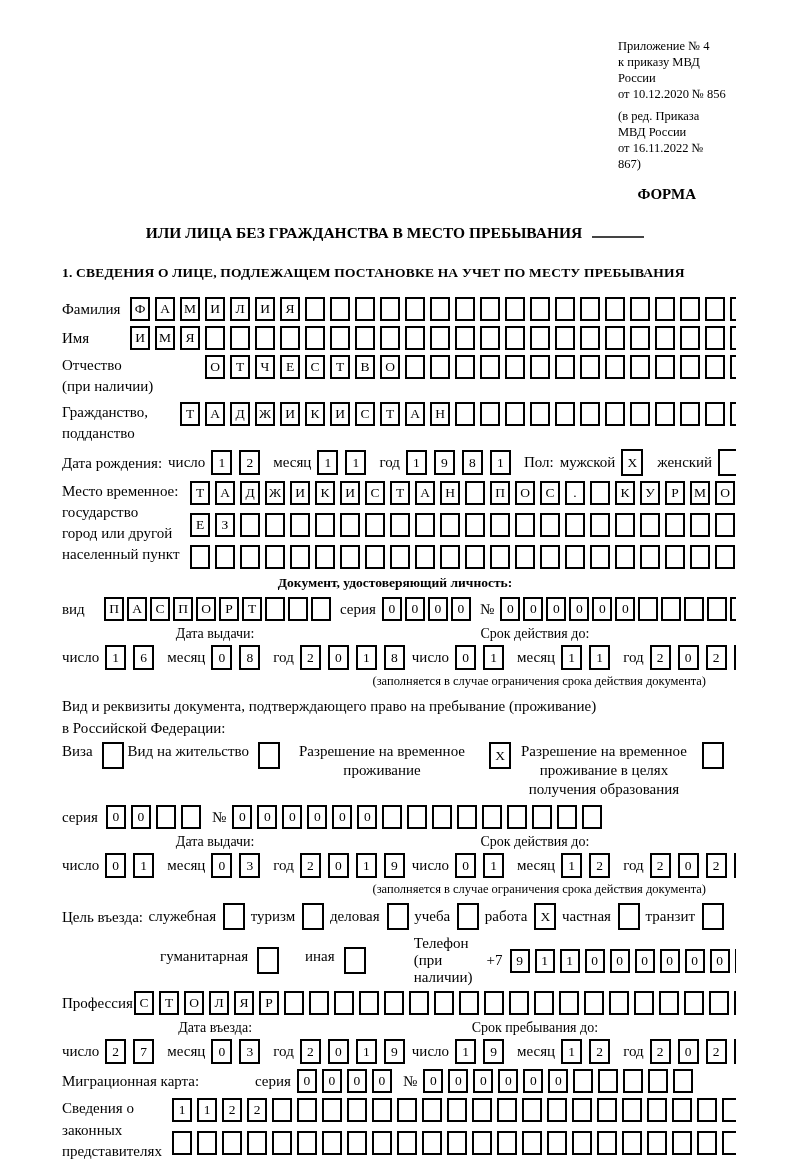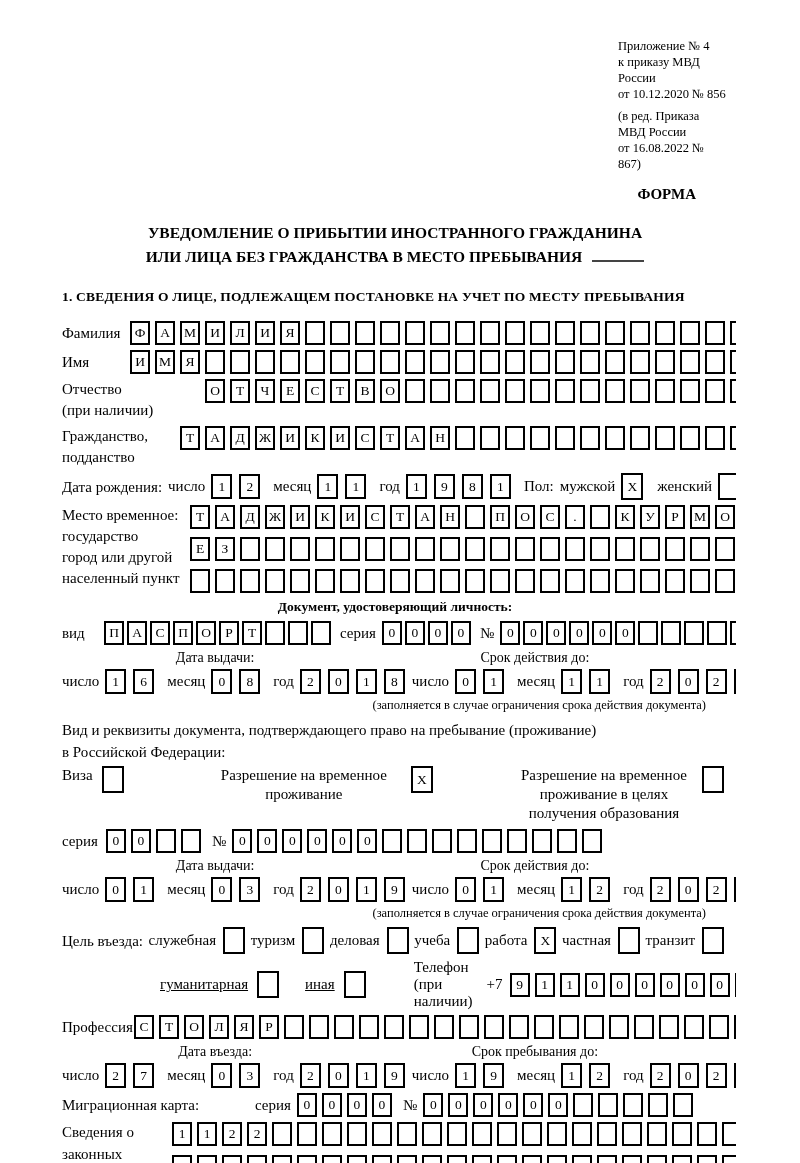--- a/index.html
+++ b/index.html
@@ -47,47 +47,46 @@
   .opts{align-items:flex-start;justify-content:space-between;padding-right:4px;margin-top:3px;margin-bottom:6px;}
   .opt{display:flex;align-items:flex-start;}
   .opt .txt{text-align:center;line-height:19px;margin-right:9px;}
   .optw200{width:196px;}
   .optw185{width:178px;font-family:Liberation Serif, serif;}
   
   .purpose{justify-content:space-between;padding-right:4px;}
   .purpose .opt{align-items:center;}
   .purpose .opt .txt{margin-right:7px;}
   .purpose2{margin-left:98px;margin-top:3px;}
-  .purpose2 .opt{align-items:center;margin-right:26px;text-decoration:underline;}
+  .purpose2 .opt{margin-right:26px;}
   .phone-lbl{margin:0 14px 0 22px;}
   .prefix{margin-right:7px;}
   
   .reps{display:flex;align-items:flex-start;margin-top:2px;}
   .reps-label div{line-height:21.5px;}
   .reps-rows .cells{margin-bottom:9px;}
   .reps-note{font-size:13px;margin:2px 0 0 120px;}
   .mt2{margin-top:0}
 </style>
 </head>
 <body>
 
 <div class="page">
 
   <div class="hdr">
     <div>Приложение № 4</div>
     <div>к приказу МВД России</div>
     <div>от 10.12.2020 № 856</div>
     <div class="gap">(в ред. Приказа МВД России</div>
-    <div>от 16.08.2022 № 867)</div>
+    <div>от 16.11.2022 № 867)</div>
   </div>
 
   <div class="forma">ФОРМА</div>
 
   <div class="title">
-    <div>УВЕДОМЛЕНИЕ О ПРИБЫТИИ ИНОСТРАННОГО ГРАЖДАНИНА</div>
     <div><span>ИЛИ ЛИЦА БЕЗ ГРАЖДАНСТВА В МЕСТО ПРЕБЫВАНИЯ</span><span class="blank-line"></span></div>
   </div>
 
   <div class="sec">1. СВЕДЕНИЯ О ЛИЦЕ, ПОДЛЕЖАЩЕМ ПОСТАНОВКЕ НА УЧЕТ ПО МЕСТУ ПРЕБЫВАНИЯ</div>
 
   <div class="row">
     <span class="lbl w68">Фамилия</span>
     <span class="cells">
         <span class="cell">Ф</span>
         <span class="cell">А</span>
@@ -423,20 +422,26 @@
   <div class="res-line">в Российской Федерации:</div>
 
   <div class="row opts">
     <span class="opt">
       <span class="txt">Виза</span>
       <span class="cells cb">
           <span class="cell"></span>
         </span>
     </span>
     <span class="opt">
+      <span class="txt">Вид на жительство</span>
+      <span class="cells cb">
+          <span class="cell"></span>
+        </span>
+    </span>
+    <span class="opt">
       <span class="txt optw200">Разрешение на временное проживание</span>
       <span class="cells cb">
           <span class="cell">X</span>
         </span>
     </span>
     <span class="opt">
       <span class="txt optw185">Разрешение на временное проживание в целях получения образования</span>
       <span class="cells cb">
           <span class="cell"></span>
         </span>

